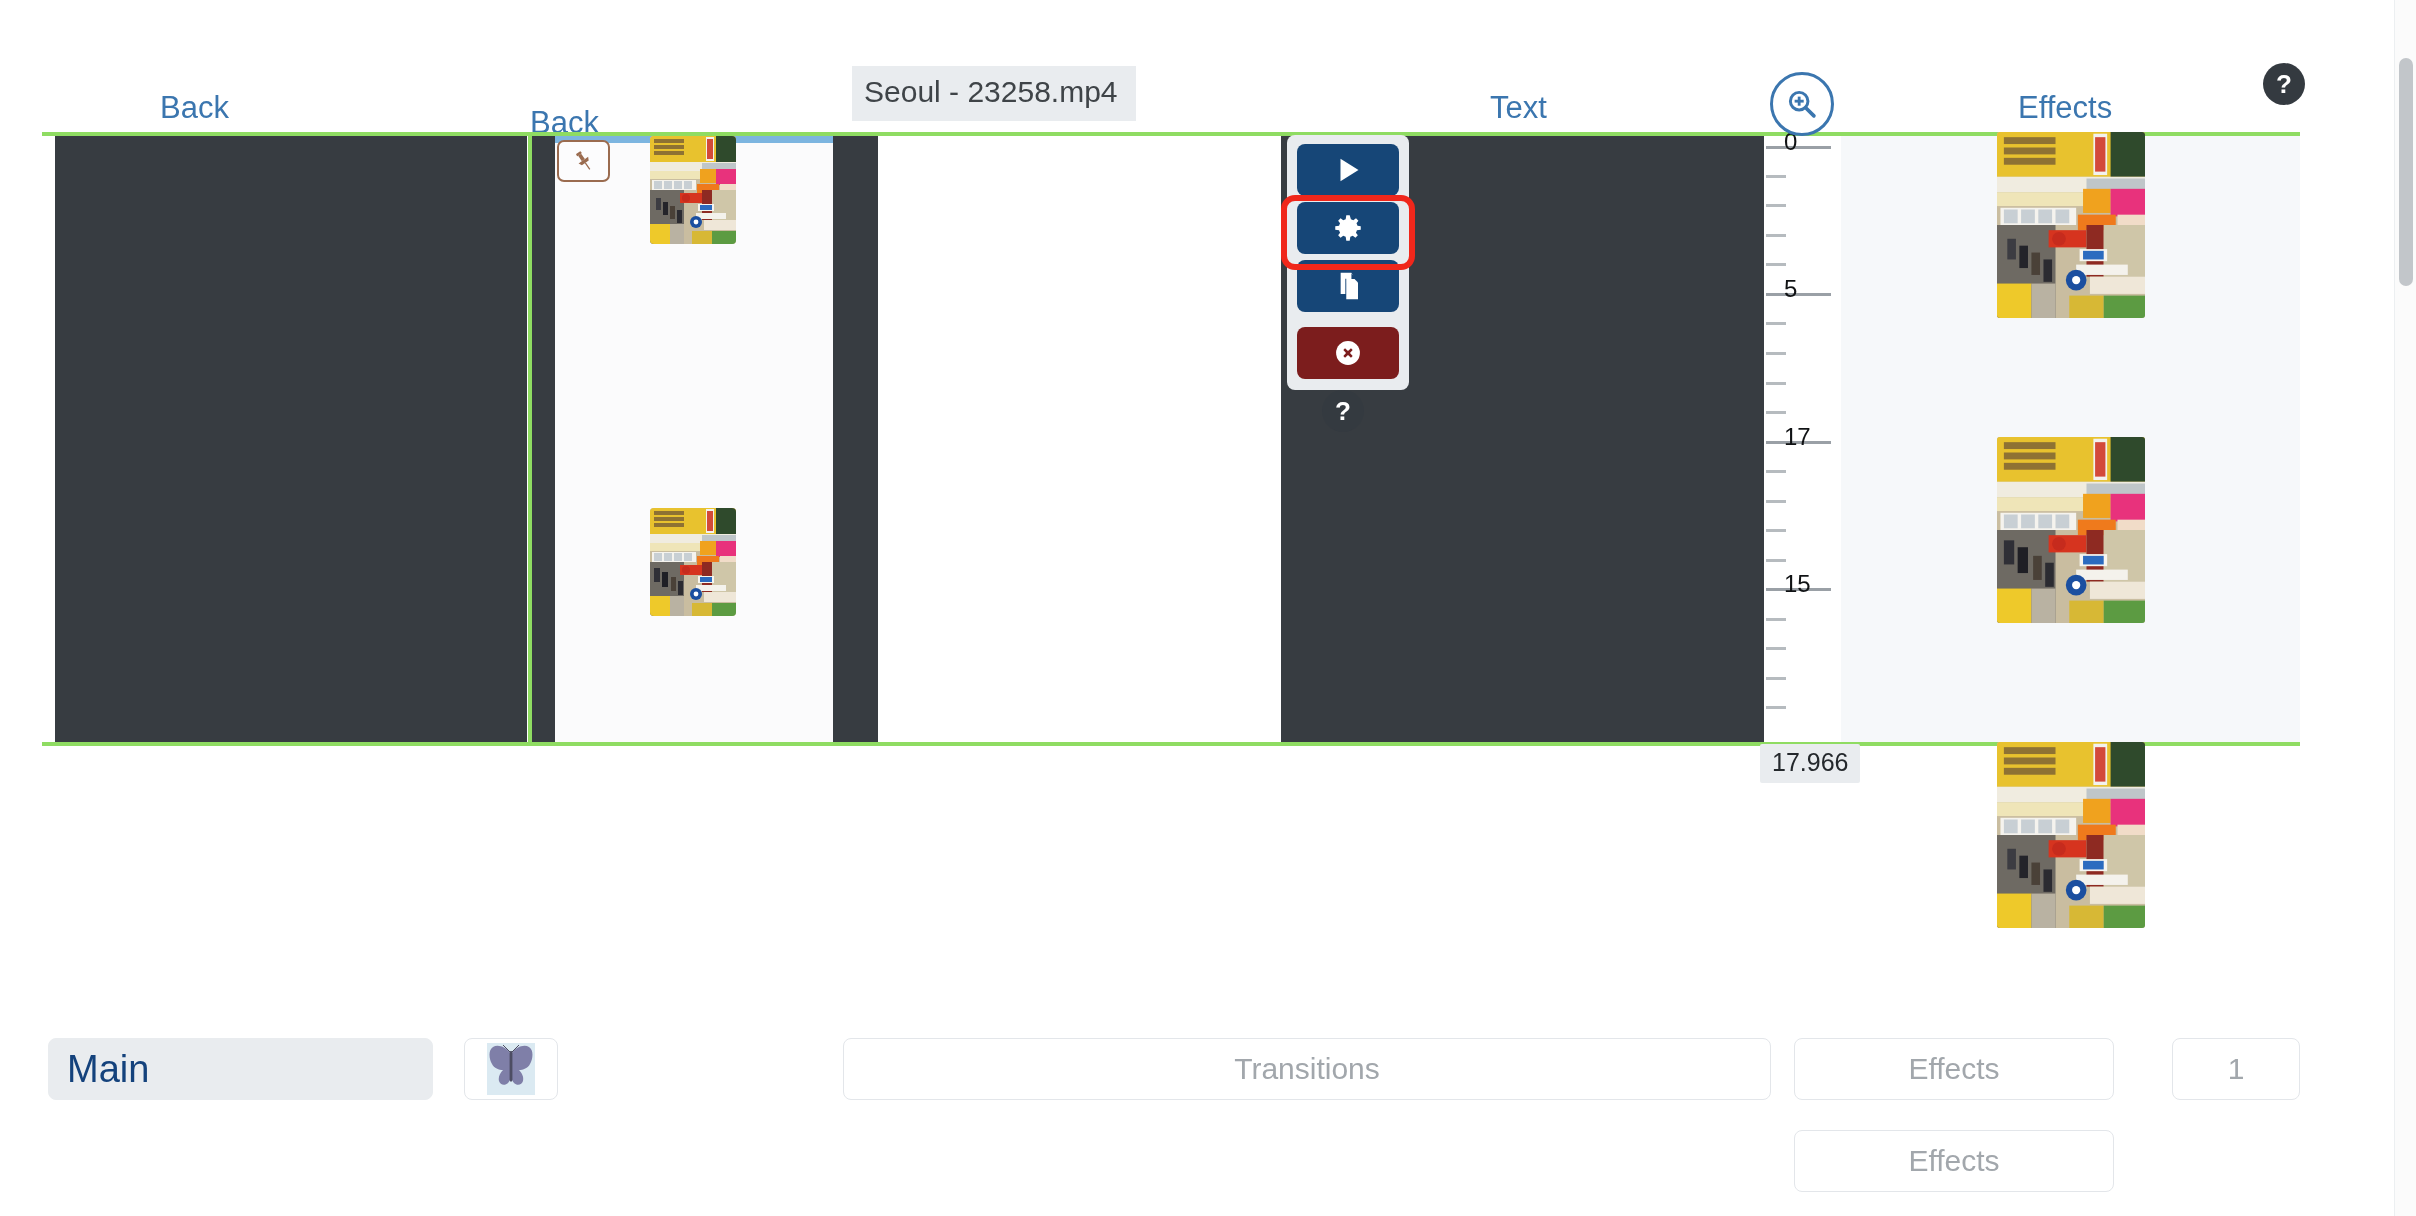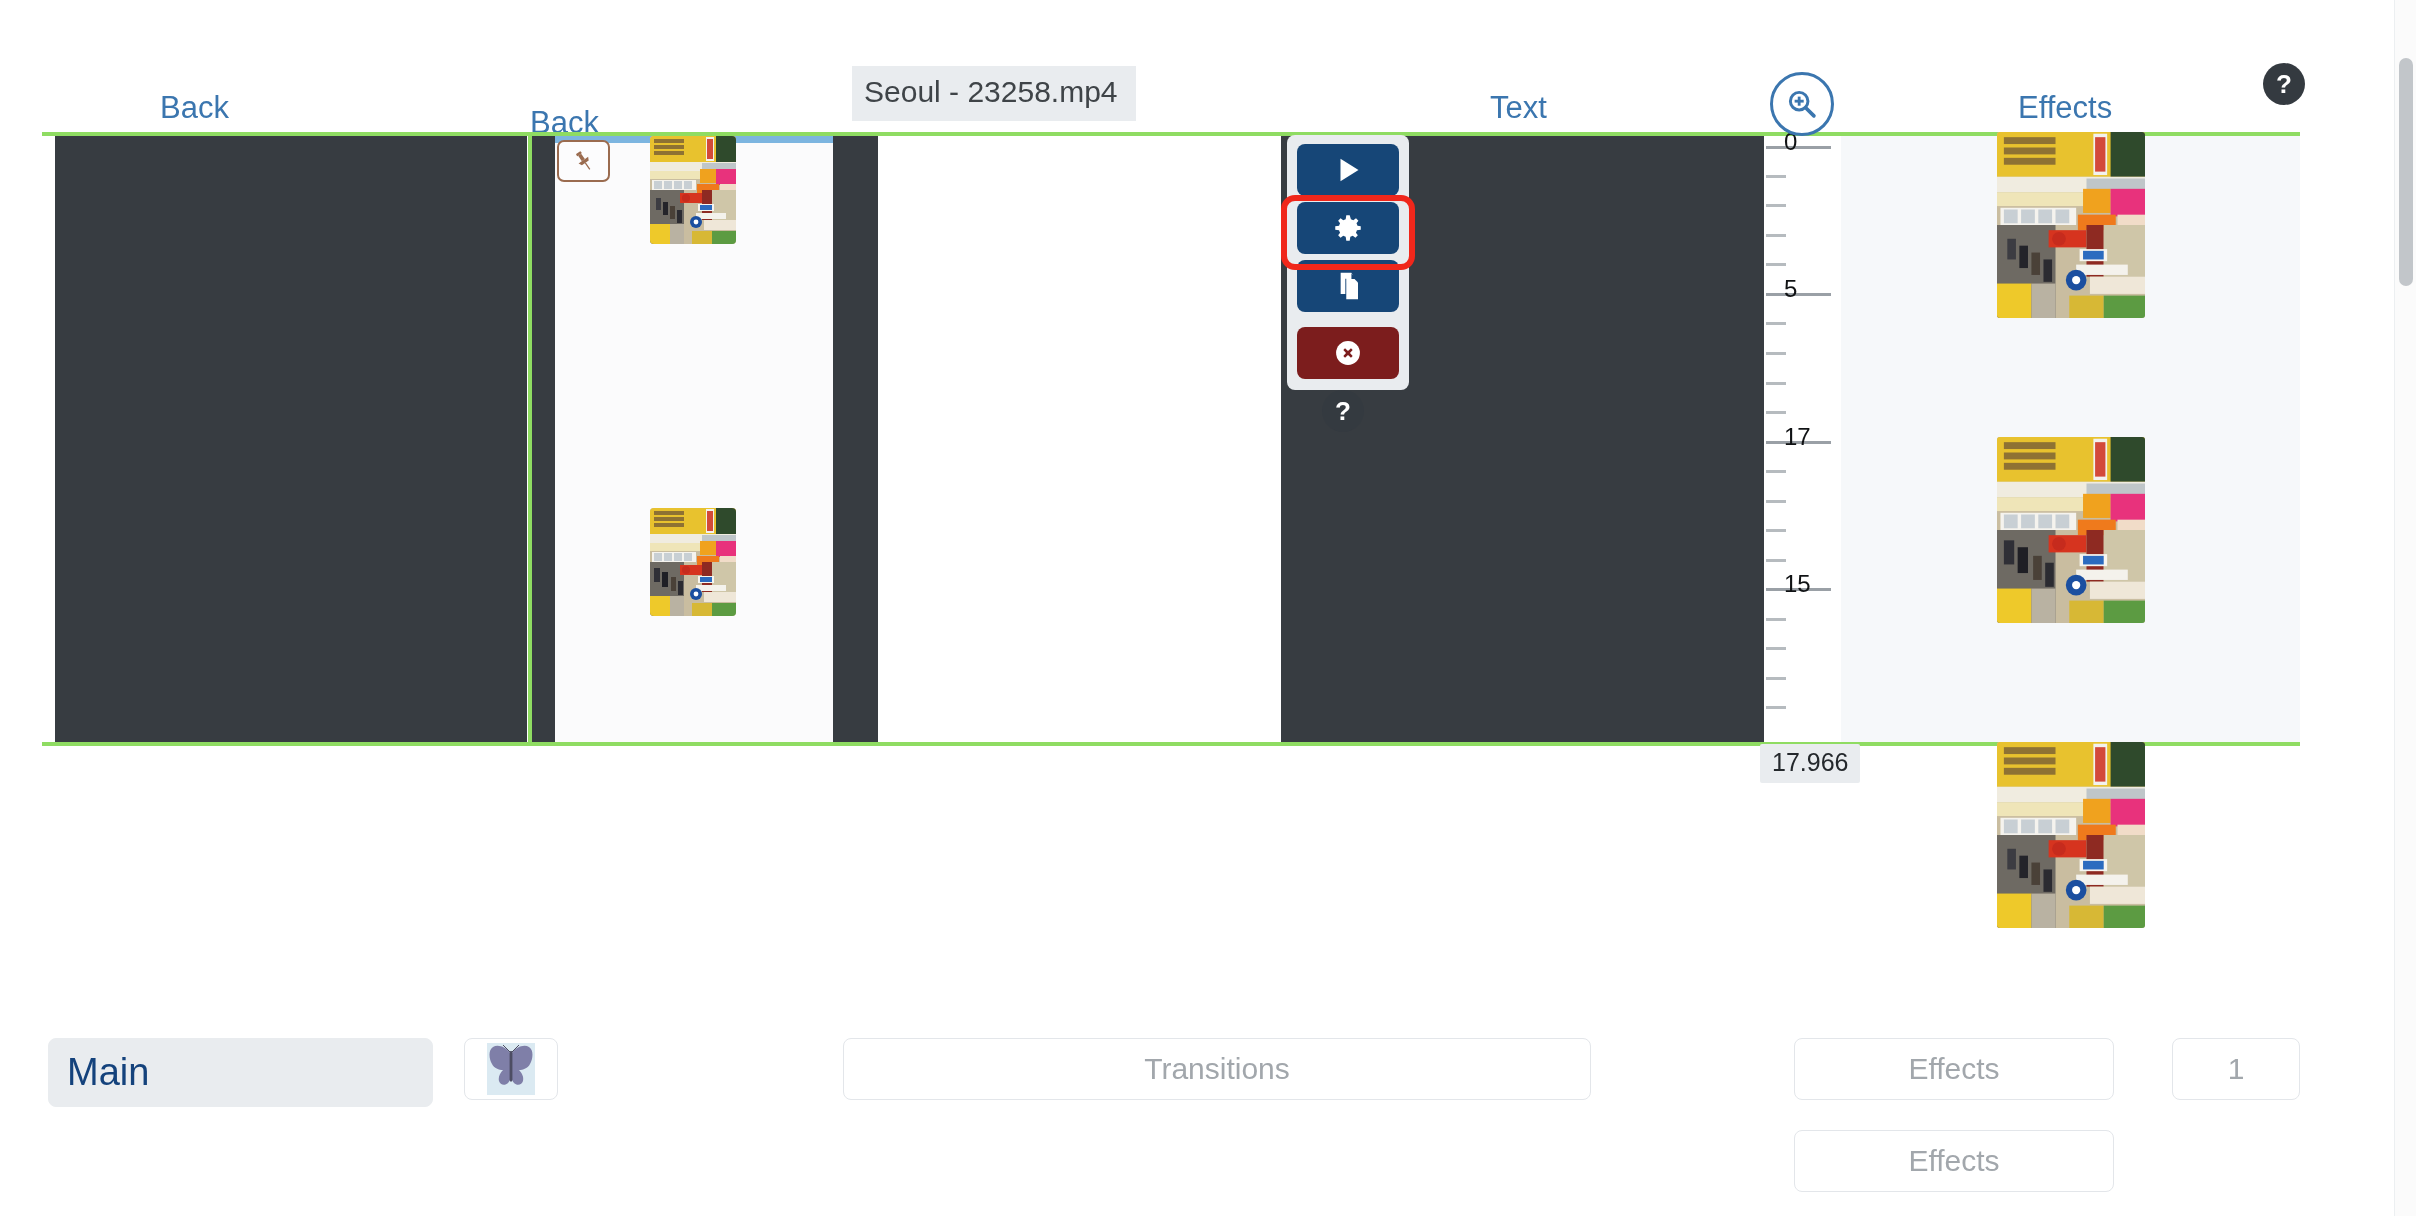--- a/index.html
+++ b/index.html
@@ -230,41 +230,41 @@
   .ctl {
     position: absolute;
     border: 1px solid #e3e6ea;
     border-radius: 8px;
     background: #ffffff;
     display: flex; align-items: center;
     font-size: 30px;
     white-space: nowrap;
   }
   #btn-main {
-    left: 48px; top: 1038px; width: 385px; height: 69px;
+    left: 48px; top: 1038px; width: 385px; height: 62px;
     background: #e9ecef; border-color: #e9ecef;
     color: #14427c; padding-left: 18px;
     font-size: 38px;
   }
   #btn-global {
     left: 48px; top: 1130px; width: 385px; height: 62px;
     background: #343a40; border-color: #343a40;
     color: #ffffff; padding-left: 18px;
     font-size: 38px;
   }
   #thumb-butterfly {
     position: absolute;
     left: 464px; top: 1038px; width: 94px; height: 62px;
     border: 1px solid #e3e6ea; border-radius: 8px;
     background: #ffffff;
     display: flex; align-items: center; justify-content: center;
     overflow: hidden;
   }
   #btn-transitions {
-    left: 843px; top: 1038px; width: 748px; height: 62px;
+    left: 843px; top: 1038px; width: 928px; height: 62px;
     color: #a2a7ac; justify-content: center;
   }
   #btn-effects-1 {
     left: 1794px; top: 1038px; width: 320px; height: 62px;
     color: #a2a7ac; justify-content: center;
   }
   #btn-effects-2 {
     left: 1794px; top: 1130px; width: 320px; height: 62px;
     color: #a2a7ac; justify-content: center;
   }

